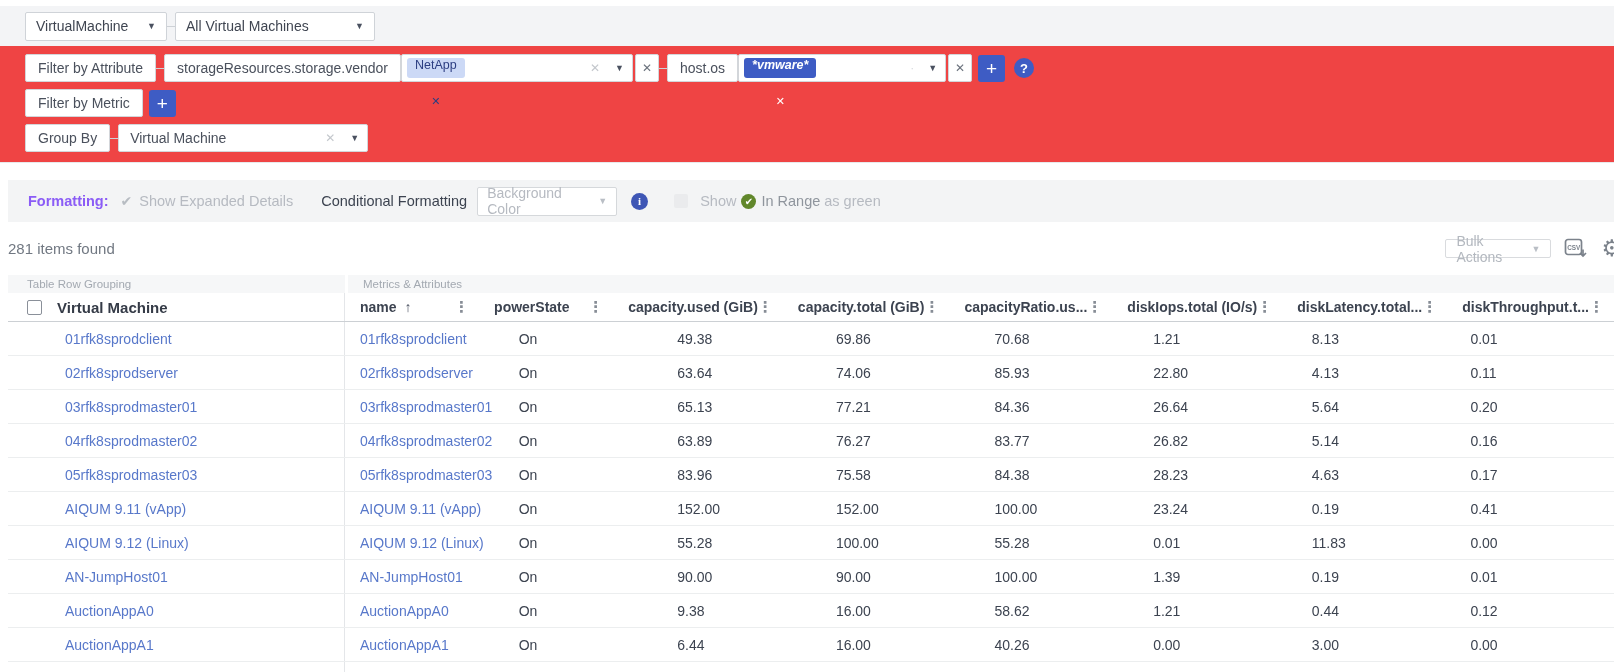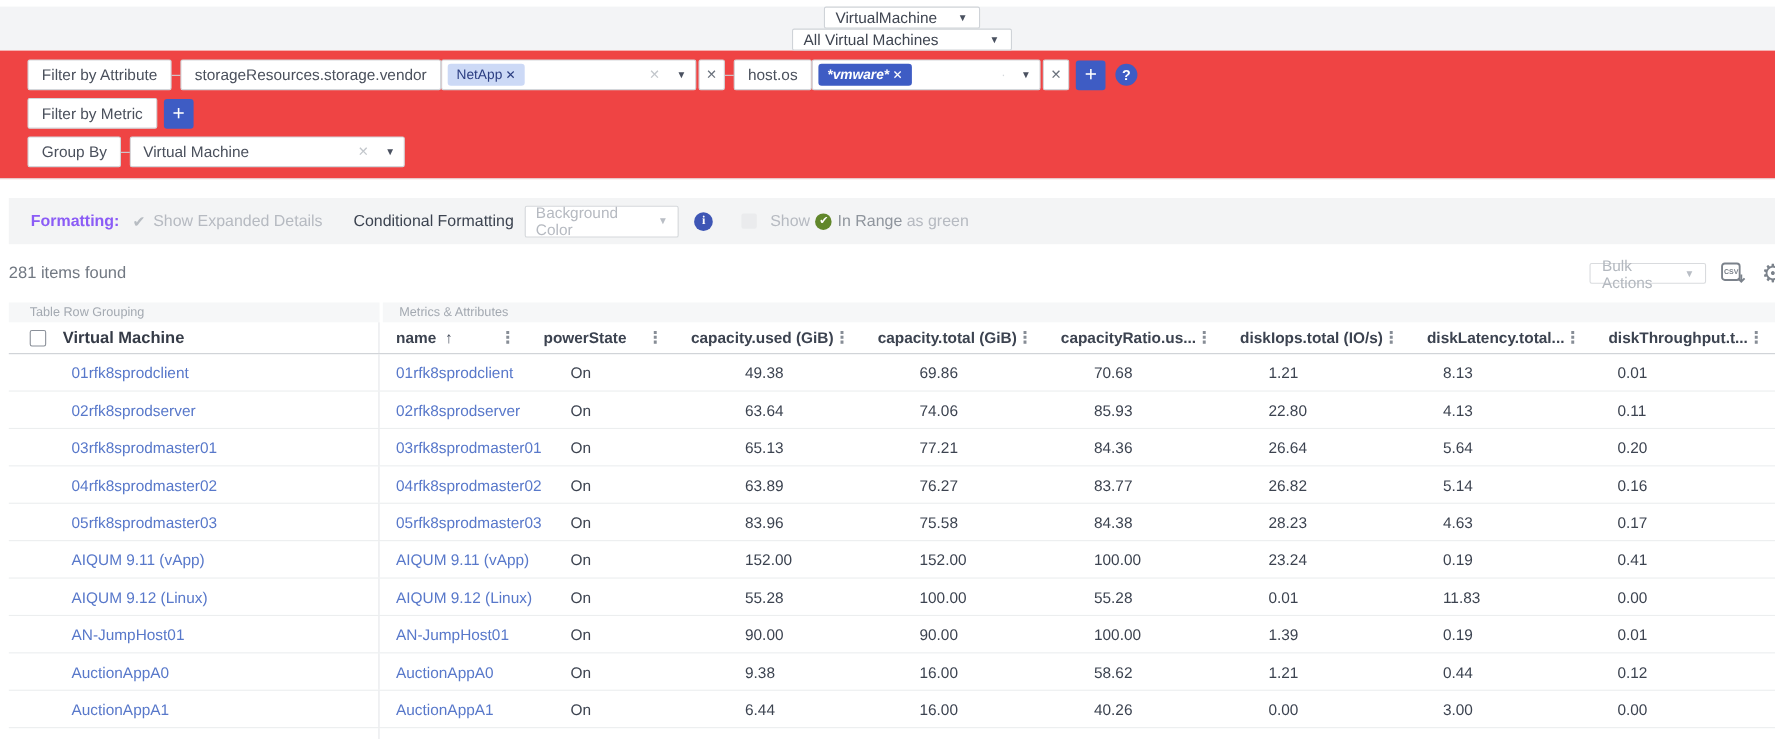--- a/index.html
+++ b/index.html
@@ -1,41 +1,41 @@
 <!DOCTYPE html>
 <html style="--accent-blue: #3e5cc4; --link-blue: #5878ca; --tag-light-bg: #ccd9f6; --tag-light-text: #2c3e82; --green: #61872b;"><head>
 <meta charset="utf-8">
 <style>
   * { box-sizing: border-box; margin: 0; padding: 0; }
   html,body { width:1614px; height:672px; overflow:hidden; background:#fff;
     font-family:"Liberation Sans","DejaVu Sans",sans-serif; color:#3c4350; }
 
   
   .top-strip { height:6px; background:#fff; }
-  .topbar { height:40px; background:#f3f4f6; display:flex; align-items:center; padding-left:25px;flex-direction:column; }
+  .topbar { height:40px; background:#f3f4f6; display:flex; align-items:center; padding-left:25px; }
   .dd { background:#fff; border:1px solid #cfd3d8; height:29px; display:flex; align-items:center;
         justify-content:space-between; padding:0 10px; font-size:14px; color:#3f4551; border-radius:2px; }
   .dd-obj { width:142px; }
   .dd-query { width:200px; }
   .caret { font-size:9px; color:#4a5160; margin-left:8px; }
   .caret.muted { color:#b9bec5; }
   .conn { width:8px; height:1px; background:#cdd1d6; align-self:center; }
 
   
   .filter-panel { background:#ef4444; padding:8px 0 10px 25px; border-bottom:1px solid #e7e9eb; }
   .frow { display:flex; align-items:center; margin-bottom:7px; }
   .frow:last-child { margin-bottom:0; }
   .chip { background:#fff; border:1px solid #d3d6da; height:28px; display:flex; align-items:center;
           padding:0 12px; font-size:14px; color:#4a505c; border-radius:2px; white-space:nowrap; }
   .vinput { background:#fff; border:1px solid #d3d6da; height:28px; display:flex; align-items:center;
             padding:0 8px 0 5px; border-radius:2px; }
   .vinput .fill { flex:1; }
   .w230 { width:232px; } .w205 { width:208px; } .w250 { width:250px; }
-  .tag { display:inline-flex; align-items:center; gap:3px; height:20px; padding:0 8px;
-         border-radius:3px; font-size:12.5px; }
+  .tag { display:inline-flex; align-items:center; gap:23px; height:20px; padding:0 8px;
+         border-radius:3px; font-size:12.5px;flex-direction:column; }
   .tag-light { background:var(--tag-light-bg); color:var(--tag-light-text); }
   .tag-dark  { background:var(--accent-blue); color:#fff; font-style:italic; font-weight:bold; }
   .tag .x { font-size:11px; font-weight:bold; cursor:pointer; }
   .clear-x { color:#c3c7cc; font-size:12px; font-weight:bold; margin-right:7px; }
   .dot { color:#d6d9dd; font-size:12px; margin-right:6px; }
   .xbtn { border:1px solid #d3d6da; background:#fff; height:28px; width:24px; display:flex;
           align-items:center; justify-content:center; color:#6b727d; font-size:12px;
           font-weight:bold; border-radius:2px; margin-left:2px; }
   .plus-btn { width:27px; height:27px; background:var(--accent-blue); color:#fff; border:none;
               border-radius:3px; font-size:19px; line-height:25px; text-align:center; margin-left:6px; }

